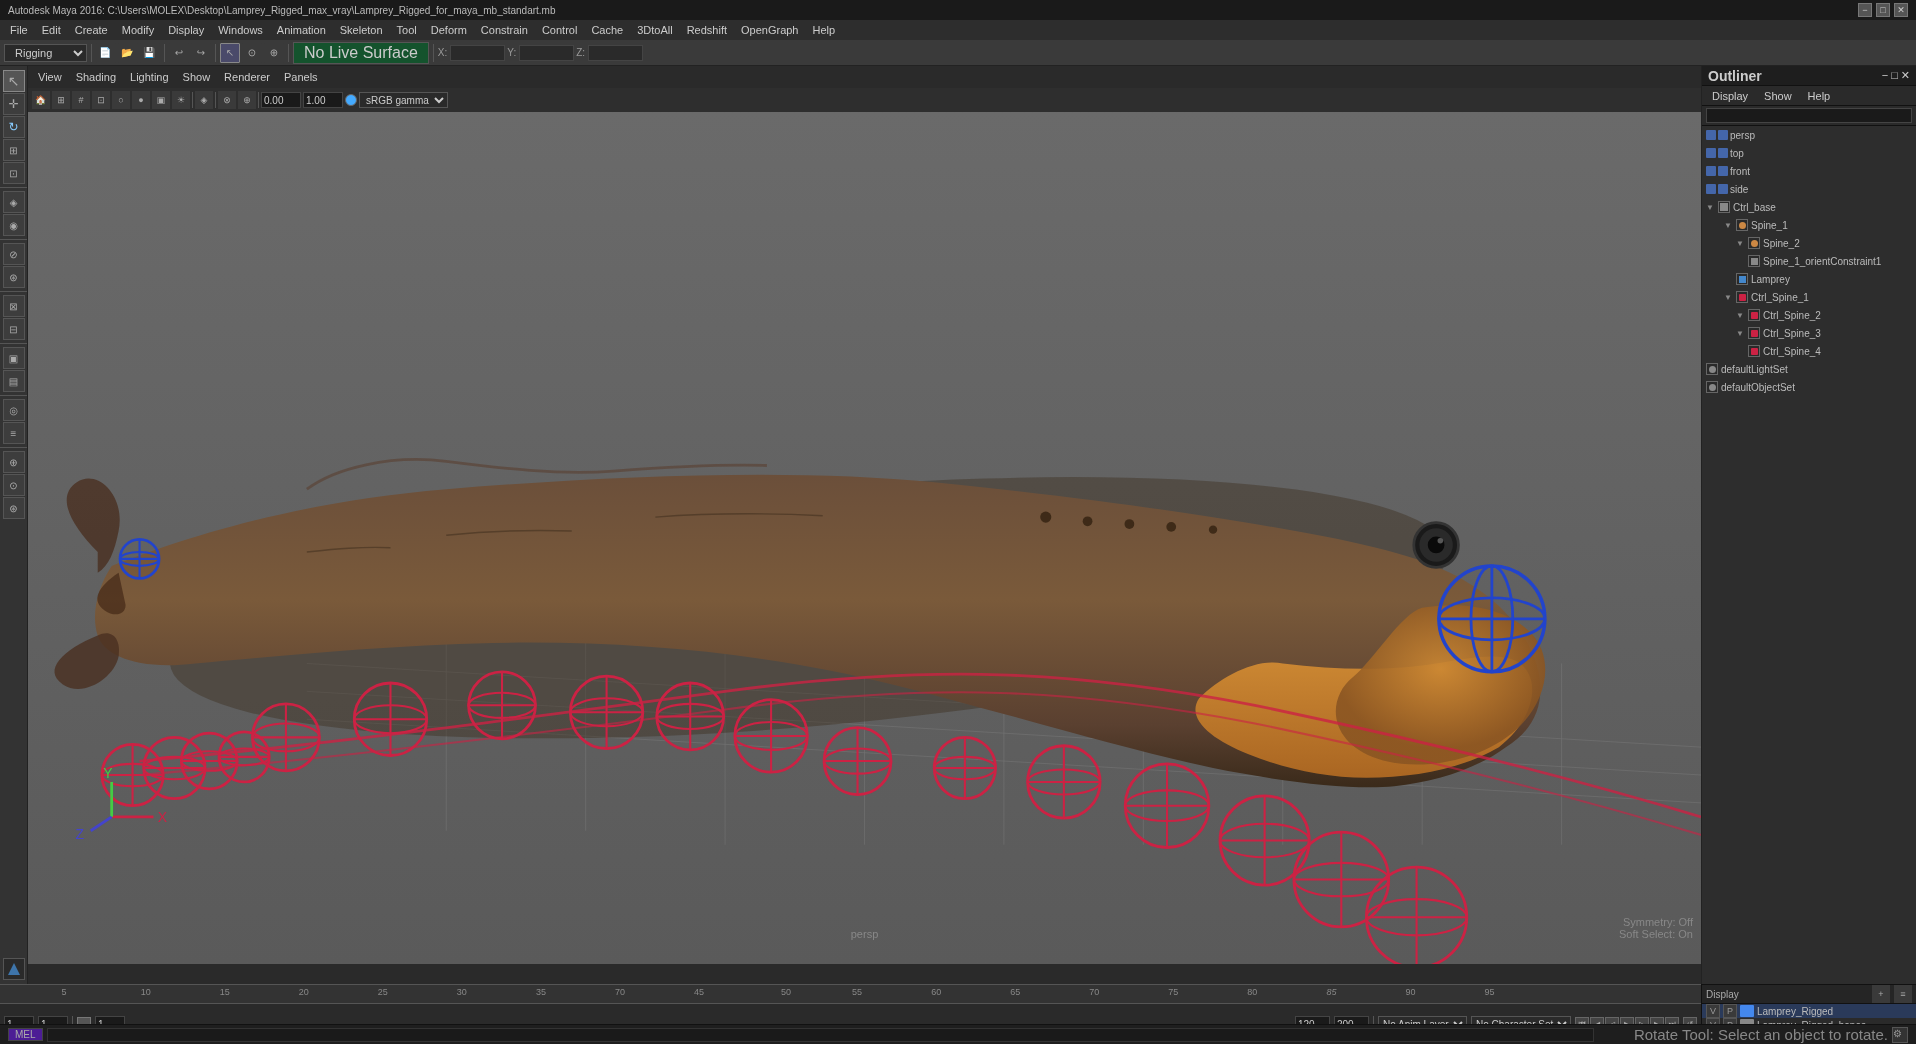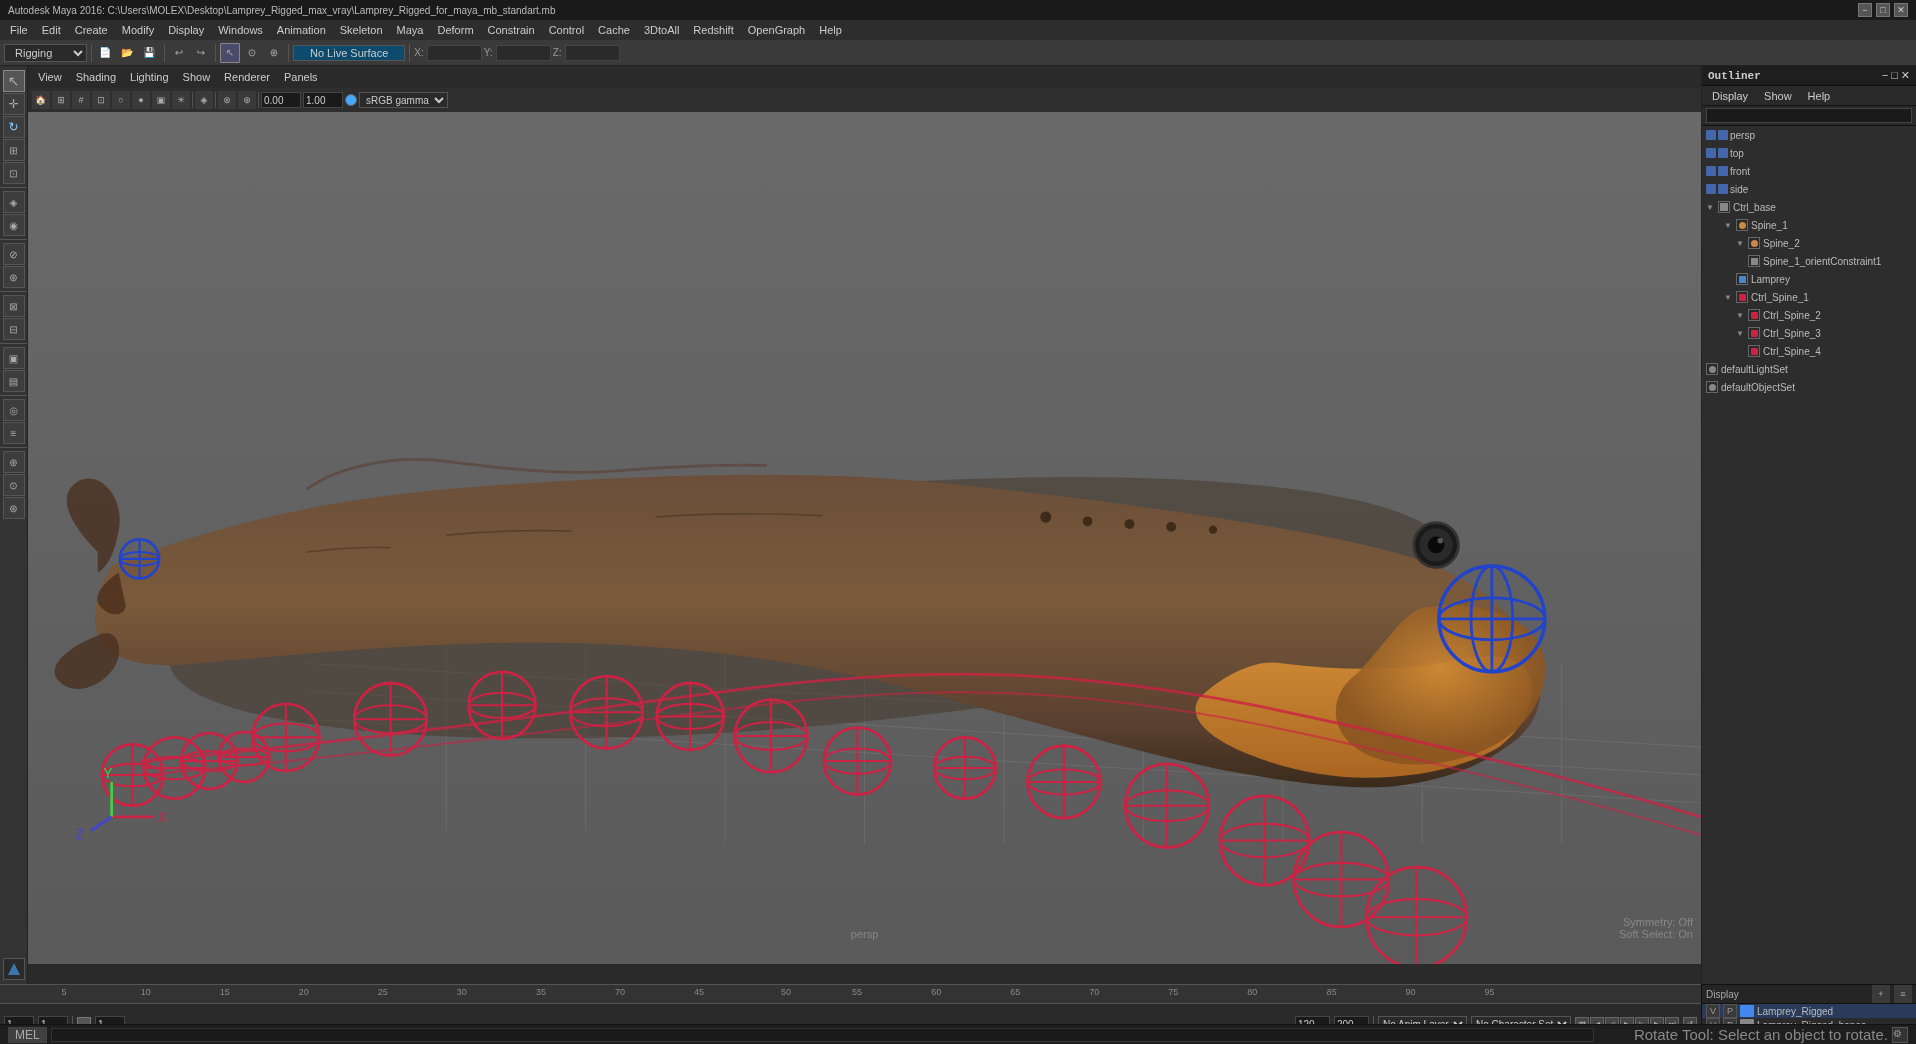--- a/index.html
+++ b/index.html
@@ -257,23 +257,22 @@
       height: 20px;
       background: #1e1e1e;
       display: flex;
       align-items: center;
       justify-content: space-between;
       padding: 0 6px;
       border-bottom: 1px solid #111;
     }
     #outliner-title {
       color: #ccc;
-      font-size: 11px;
+      font-size: 14px;
       font-weight: bold;
-      font-family: Liberation Mono, monospace;
     }
     #outliner-menu-bar {
       height: 20px;
       background: #2a2a2a;
       display: flex;
       align-items: center;
       padding: 0 4px;
       gap: 4px;
       border-bottom: 1px solid #111;
     }
@@ -464,24 +463,24 @@
 
     
     .tick-label {
       position: absolute;
       font-size: 9px;
       color: #888;
       top: 2px;
     }
 
     #no-live-surface {
-      background: #0c4a6e;
+      background: #14532d;
       border: 1px solid #555;
-      padding: 1px 16px;
-      font-size: 11px;
+      padding: 1px 10px;
+      font-size: 16px;
       color: #ccc;
       cursor: pointer;
     }
 
     .vp-color-btn {
       width: 12px;
       height: 12px;
       border-radius: 50%;
       background: #44aaff;
       border: 1px solid #666;
@@ -522,21 +521,21 @@
 
 <div id="menu-bar">
   <div class="menu-item">File</div>
   <div class="menu-item">Edit</div>
   <div class="menu-item">Create</div>
   <div class="menu-item">Modify</div>
   <div class="menu-item">Display</div>
   <div class="menu-item">Windows</div>
   <div class="menu-item">Animation</div>
   <div class="menu-item">Skeleton</div>
-  <div class="menu-item">Maya</div>
+  <div class="menu-item">Tool</div>
   <div class="menu-item">Deform</div>
   <div class="menu-item">Constrain</div>
   <div class="menu-item">Control</div>
   <div class="menu-item">Cache</div>
   <div class="menu-item">3DtoAll</div>
   <div class="menu-item">Redshift</div>
   <div class="menu-item">OpenGraph</div>
   <div class="menu-item">Help</div>
 </div>
 
@@ -1084,17 +1083,17 @@
       <div class="anim-btn">▷</div>
       <div class="anim-btn">▶</div>
       <div class="anim-btn">⏭</div>
     </div>
 
     <div class="anim-btn">↺</div>
   </div>
 </div>
 
 <div id="status-bar">
-  <span style="background:#404040;border:1px solid #444;padding:0 6px;color:#aaa;font-size:12px;cursor:pointer;">MEL</span>
+  <span style="background:#4c1d95;border:1px solid #444;padding:0 6px;color:#aaa;font-size:10px;cursor:pointer;">MEL</span>
   <input style="flex: 1 1 0%; background: rgb(26, 26, 26); border: 1px solid rgb(51, 51, 51); color: rgb(136, 136, 136); font-size: 10px; height: 14px; padding: 0px 4px; margin: 0px 4px;" value="" placeholder="">
   <span style="color:#888;font-size:15px;margin-left:36px;">Rotate Tool: Select an object to rotate.</span>
   <div style="width:16px;height:16px;background:#333;border:1px solid #555;cursor:pointer;margin-left:4px;">⚙</div>
 </div>
 
 </body></html>

